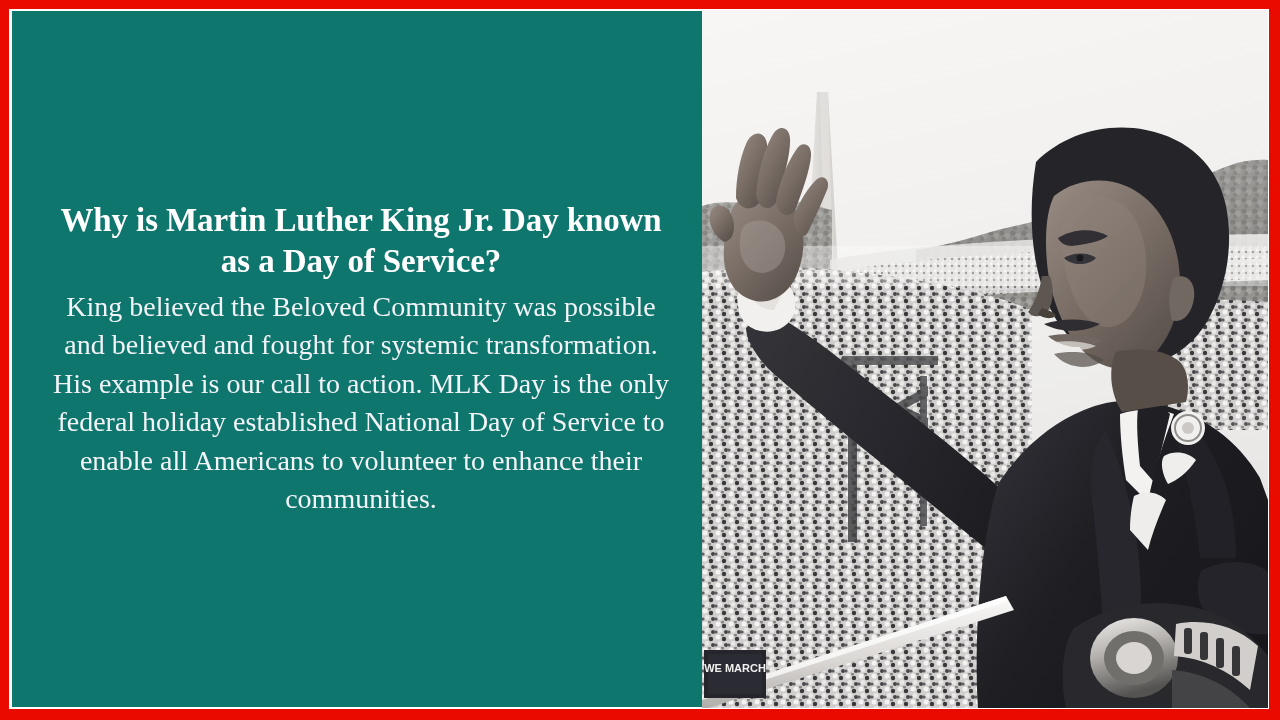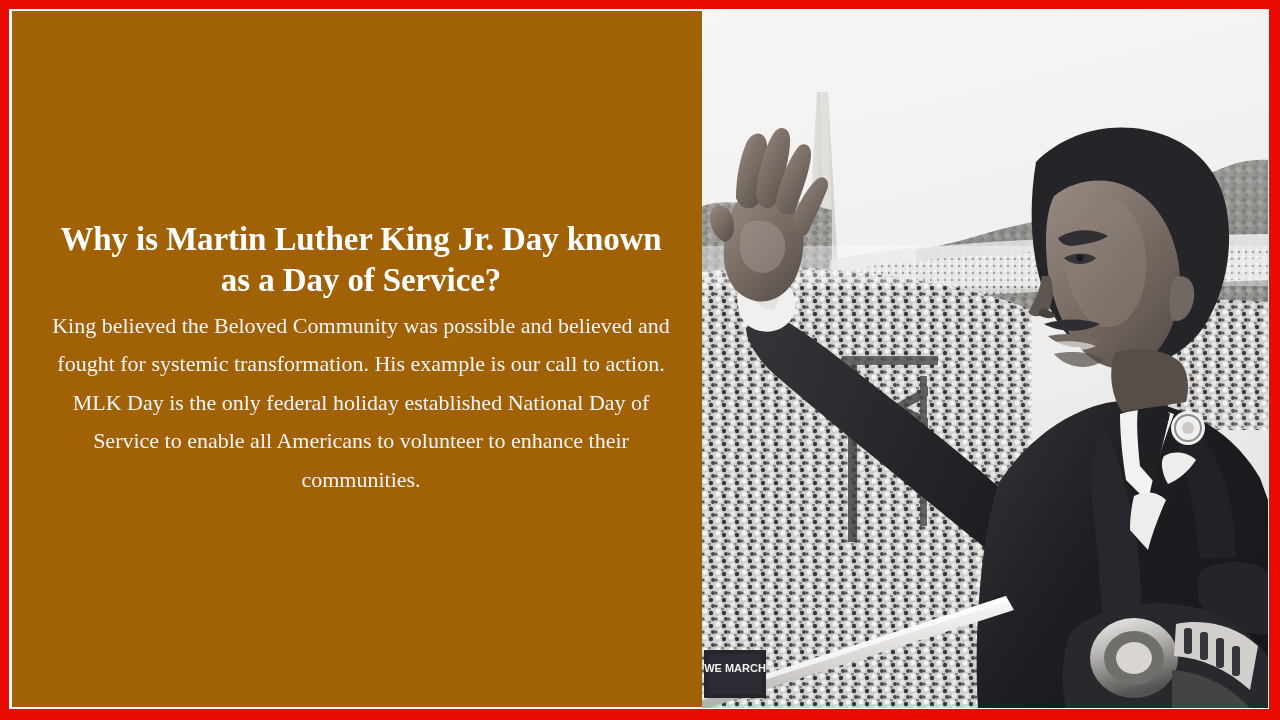--- a/index.html
+++ b/index.html
@@ -36,21 +36,21 @@
     overflow: hidden;
   }
 
   
   #text-panel {
     position: absolute;
     left: 12px;
     top: 11px;
     width: 690px;
     bottom: 13px;
-    background: #a16207;
+    background: #0f766e;
     box-sizing: border-box;
     display: flex;
     flex-direction: column;
     justify-content: center;
     align-items: center;
     padding: 0 22px 0 30px;
   }
 
   #headline {
     color: #ffffff;
@@ -60,21 +60,21 @@
     text-align: center;
     margin: 0 0 6px 0;
     letter-spacing: -0.1px;
     width: 100%;
     max-width: 625px;
   }
 
   #bodycopy {
     color: #f3f4f8;
     font-weight: normal;
-    font-size: 22px;
+    font-size: 28px;
     line-height: 38.5px;
     text-align: center;
     margin: 0;
     width: 100%;
     max-width: 625px;
   }
 
   
   #photo-wrap {
     position: absolute;

